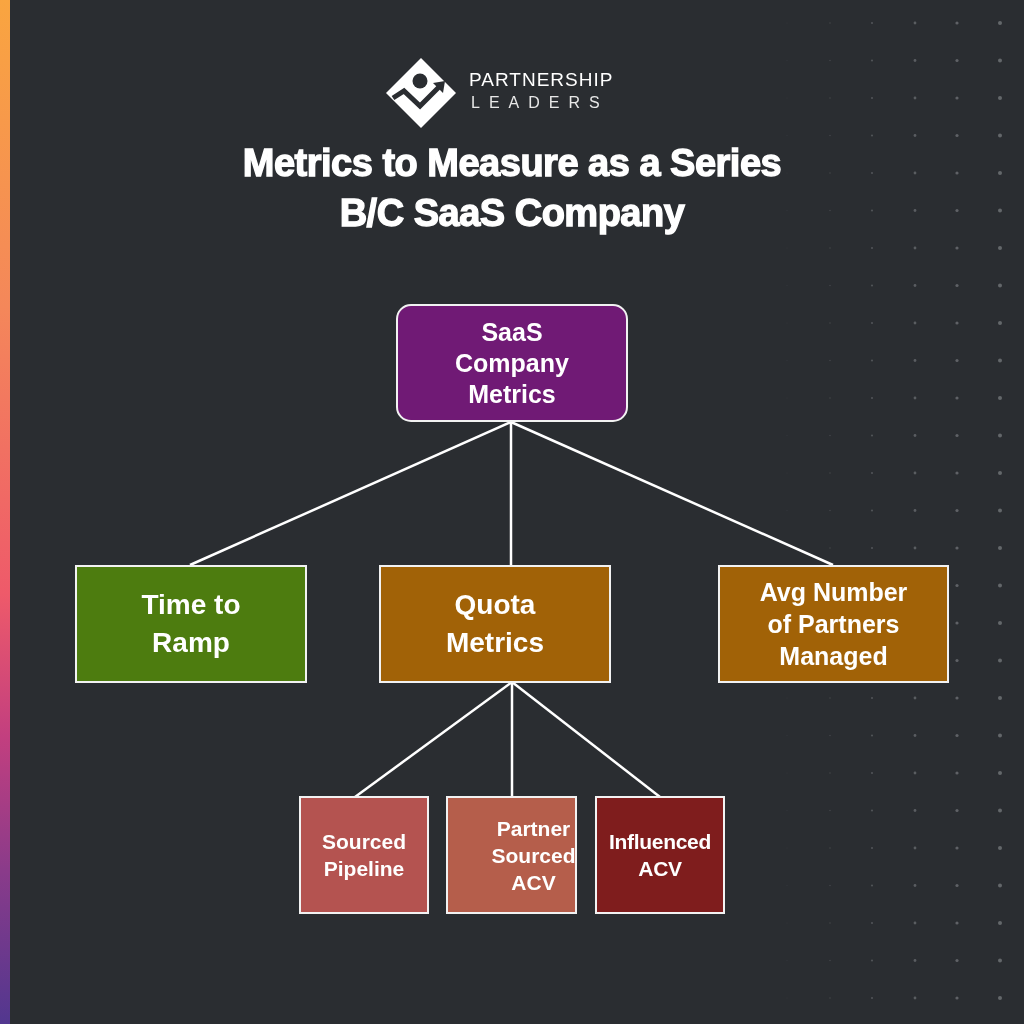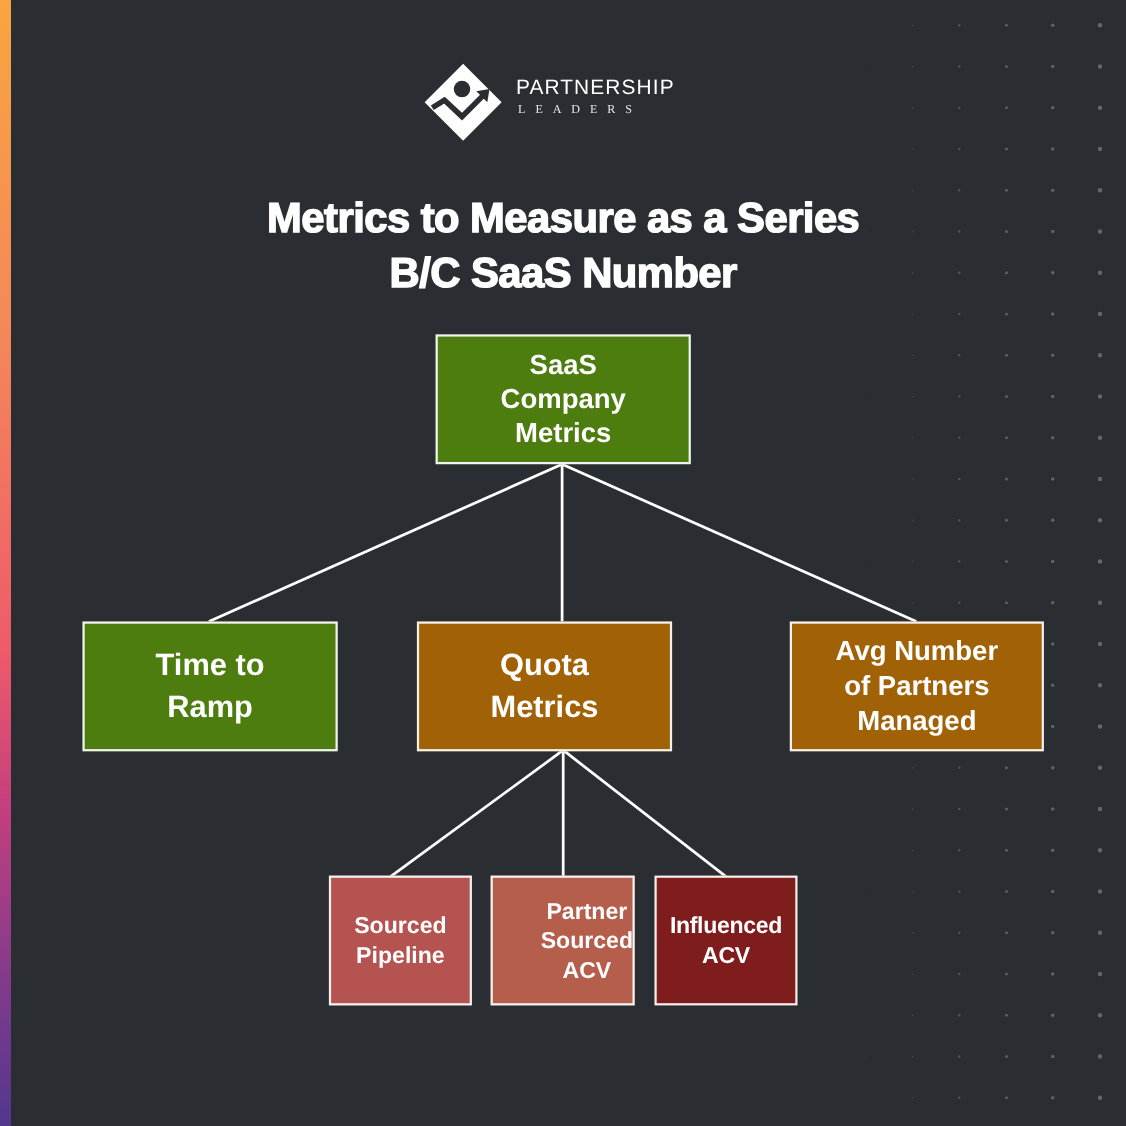--- a/index.html
+++ b/index.html
@@ -14,37 +14,37 @@
   }
   #dots { position:absolute; left:0; top:0; width:1024px; height:1024px; }
   .logo { position:absolute; left:385px; top:57px; width:260px; height:72px; }
   .logo-icon { position:absolute; left:0; top:0; width:72px; height:72px; }
   .logo-word1 {
     position:absolute; left:84px; top:12px; color:#fff;
     font-weight:400; font-size:19px; letter-spacing:1px; white-space:nowrap;
   }
   .logo-word2 {
     position:absolute; left:86px; top:37px; color:#e8e8e8;
-    font-weight:400; font-size:11px; letter-spacing:9px; white-space:nowrap;font-family:Liberation Serif, serif;
+    font-weight:400; font-size:16px; letter-spacing:9px; white-space:nowrap;
   }
   .title {
     position:absolute; left:0; width:1024px; text-align:center; color:#fff;
-    font-weight:900; font-size:38px; line-height:50px; letter-spacing:-0.5px;margin-top:36px;
+    font-weight:900; font-size:38px; line-height:50px; letter-spacing:-0.5px;
     -webkit-text-stroke:1.3px #fff;
   }
   .title.l1 { top:138px; }
   .title.l2 { top:188px; }
   #connectors { position:absolute; left:0; top:0; width:1024px; height:1024px; }
   .node {
     position:absolute; box-sizing:border-box; border:2px solid #f2f2f2;
     display:flex; align-items:center; justify-content:center; text-align:center;
     color:#fff; font-weight:700;
   }
   .node span { display:block; white-space:pre-line; }
-  .n-root { left:396px; top:304px; width:232px; height:118px; background:#4d7c0f; font-size:25px; line-height:31px; }
+  .n-root { left:396px; top:304px; width:232px; height:118px; background:#701a75; font-size:25px; line-height:31px;border-radius:15px; }
   .n-ramp { left:75px; top:565px; width:232px; height:118px; background:#4d7c0f; font-size:28px; line-height:38px; }
   .n-quota { left:379px; top:565px; width:232px; height:118px; background:#a16207; font-size:28px; line-height:38px; }
   .n-avg { left:718px; top:565px; width:231px; height:118px; background:#a16207; font-size:25px; line-height:32px; }
   .n-pipe { left:299px; top:796px; width:130px; height:118px; background:#b45350; font-size:21px; line-height:27px; }
   .n-psacv { left:446px; top:796px; width:131px; height:118px; background:#b55e4b; font-size:21px; line-height:27px;padding-left:44px; }
   .n-infl { left:595px; top:796px; width:130px; height:118px; background:#7f1d1d; font-size:21px; line-height:27px; letter-spacing:-0.3px; }
 </style>
 </head>
 <body>
 
@@ -219,21 +219,21 @@
     <polygon points="36,1 71,36 36,71 1,36" fill="#ffffff"></polygon>
     <circle cx="35" cy="24" r="7.5" fill="#2a2d31"></circle>
     <polyline points="8,41 19,34 35,49 55,29" fill="none" stroke="#2a2d31" stroke-width="5" stroke-linejoin="miter"></polyline>
     <polygon points="60,24 48,26 58,36" fill="#2a2d31"></polygon>
   </svg>
   <div class="logo-word1">PARTNERSHIP</div>
   <div class="logo-word2">LEADERS</div>
 </div>
 
 <div class="title l1">Metrics to Measure as a Series</div>
-<div class="title l2">B/C SaaS Number</div>
+<div class="title l2">B/C SaaS Company</div>
 
 <svg id="connectors">
   <line x1="511" y1="422" x2="190" y2="565" stroke="#ffffff" stroke-width="2.5"></line>
   <line x1="511" y1="422" x2="511" y2="565" stroke="#ffffff" stroke-width="2.5"></line>
   <line x1="511" y1="422" x2="833" y2="565" stroke="#ffffff" stroke-width="2.5"></line>
   <line x1="512" y1="682" x2="355" y2="797" stroke="#ffffff" stroke-width="2.5"></line>
   <line x1="512" y1="682" x2="512" y2="797" stroke="#ffffff" stroke-width="2.5"></line>
   <line x1="512" y1="682" x2="660" y2="797" stroke="#ffffff" stroke-width="2.5"></line>
 </svg>
 

